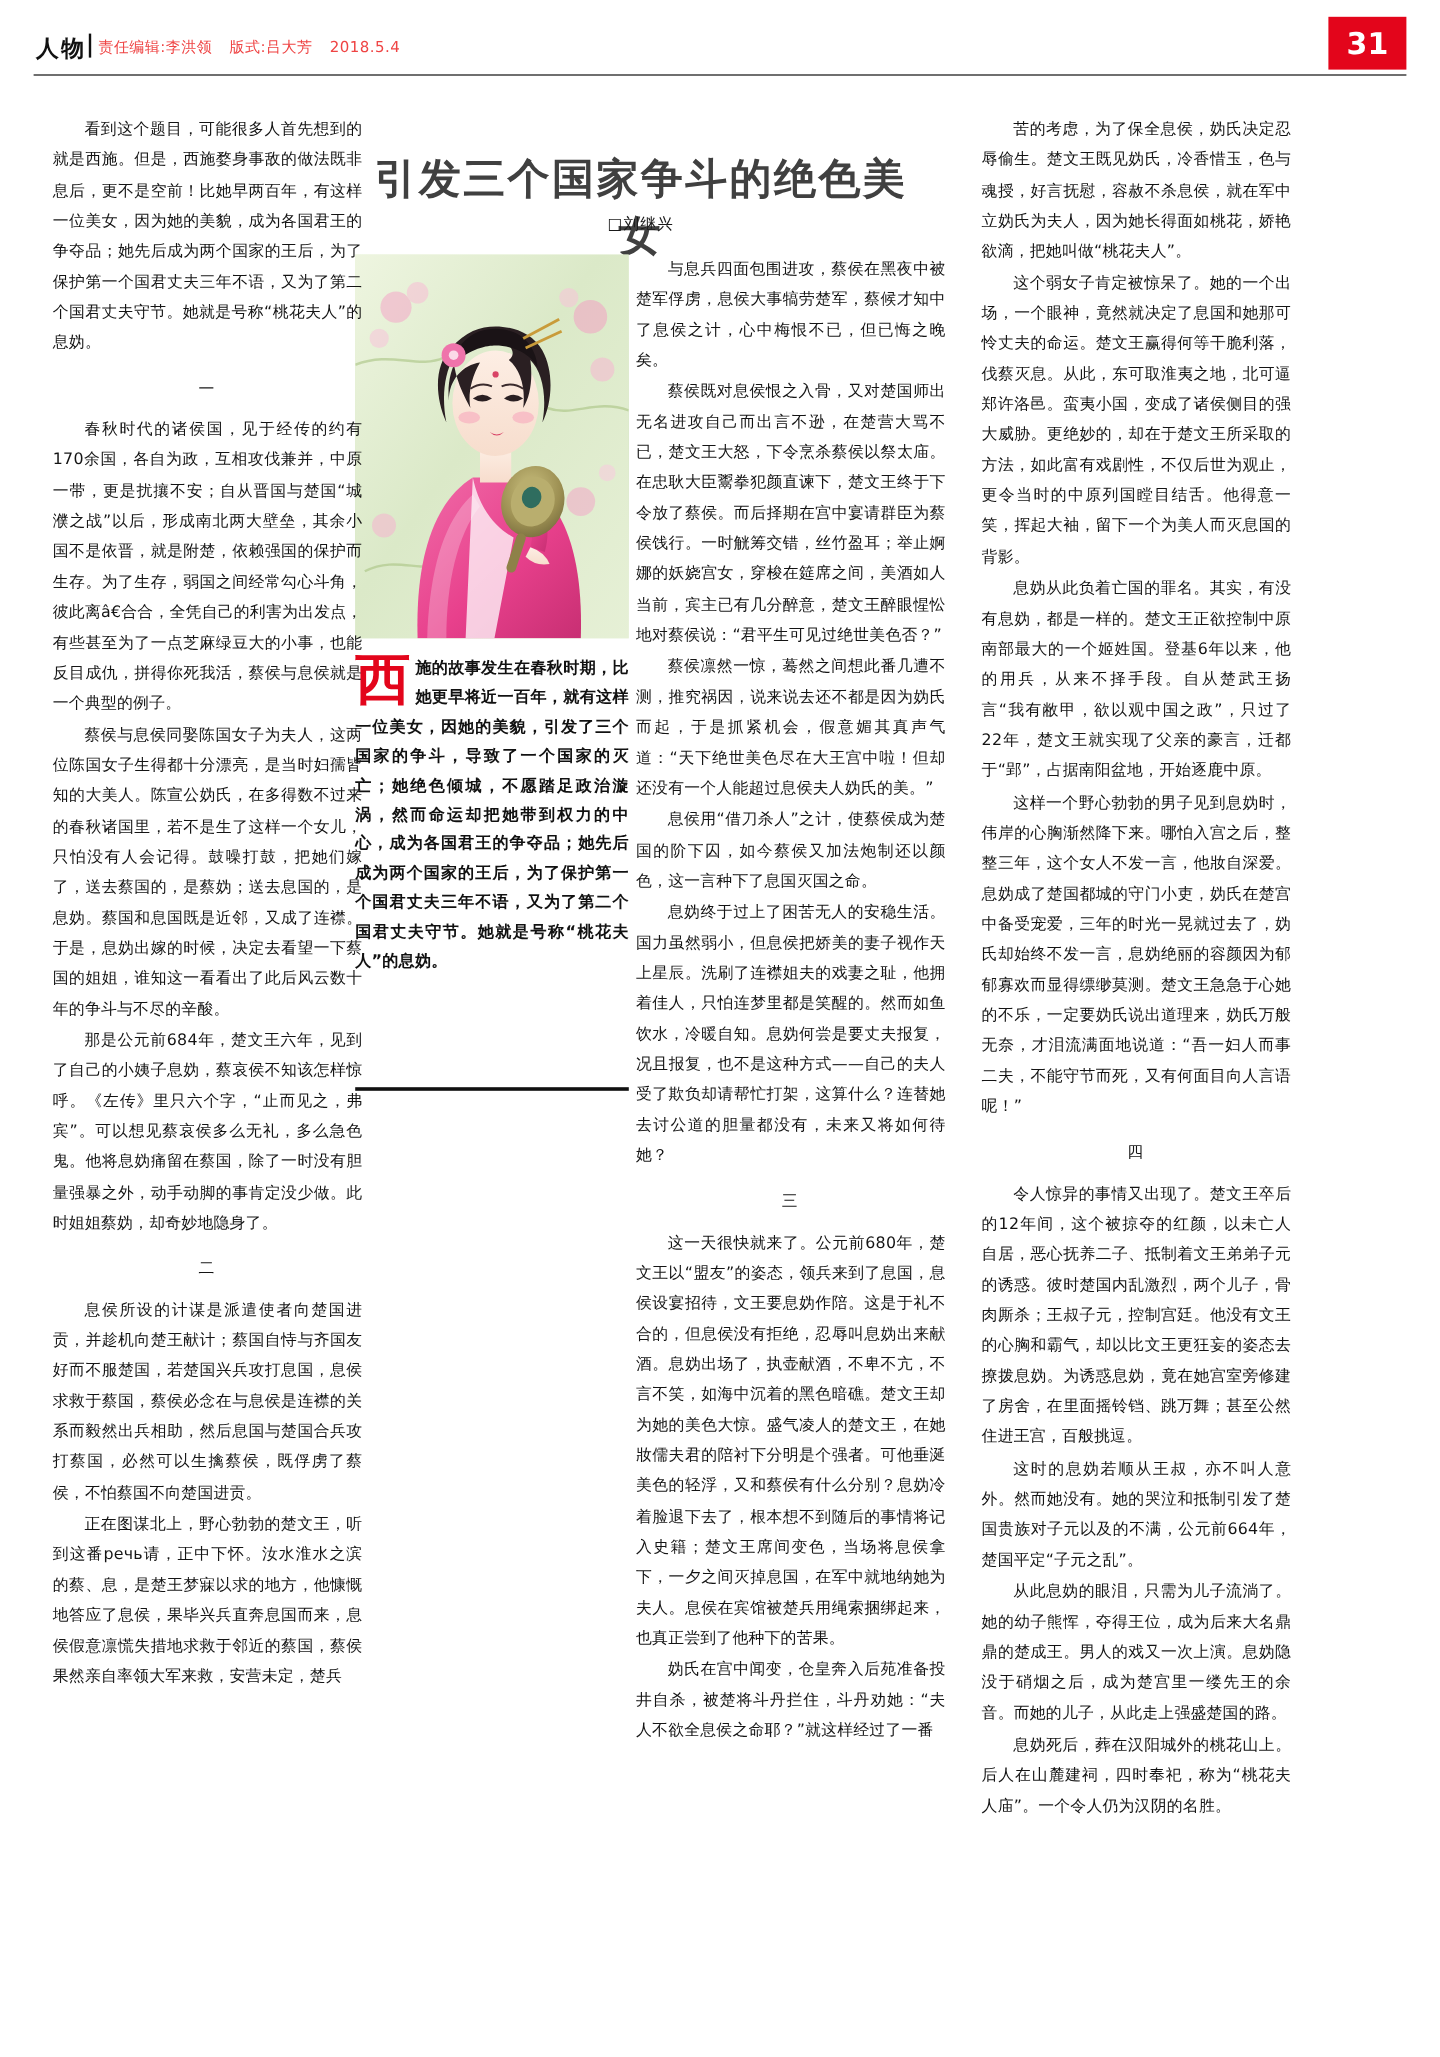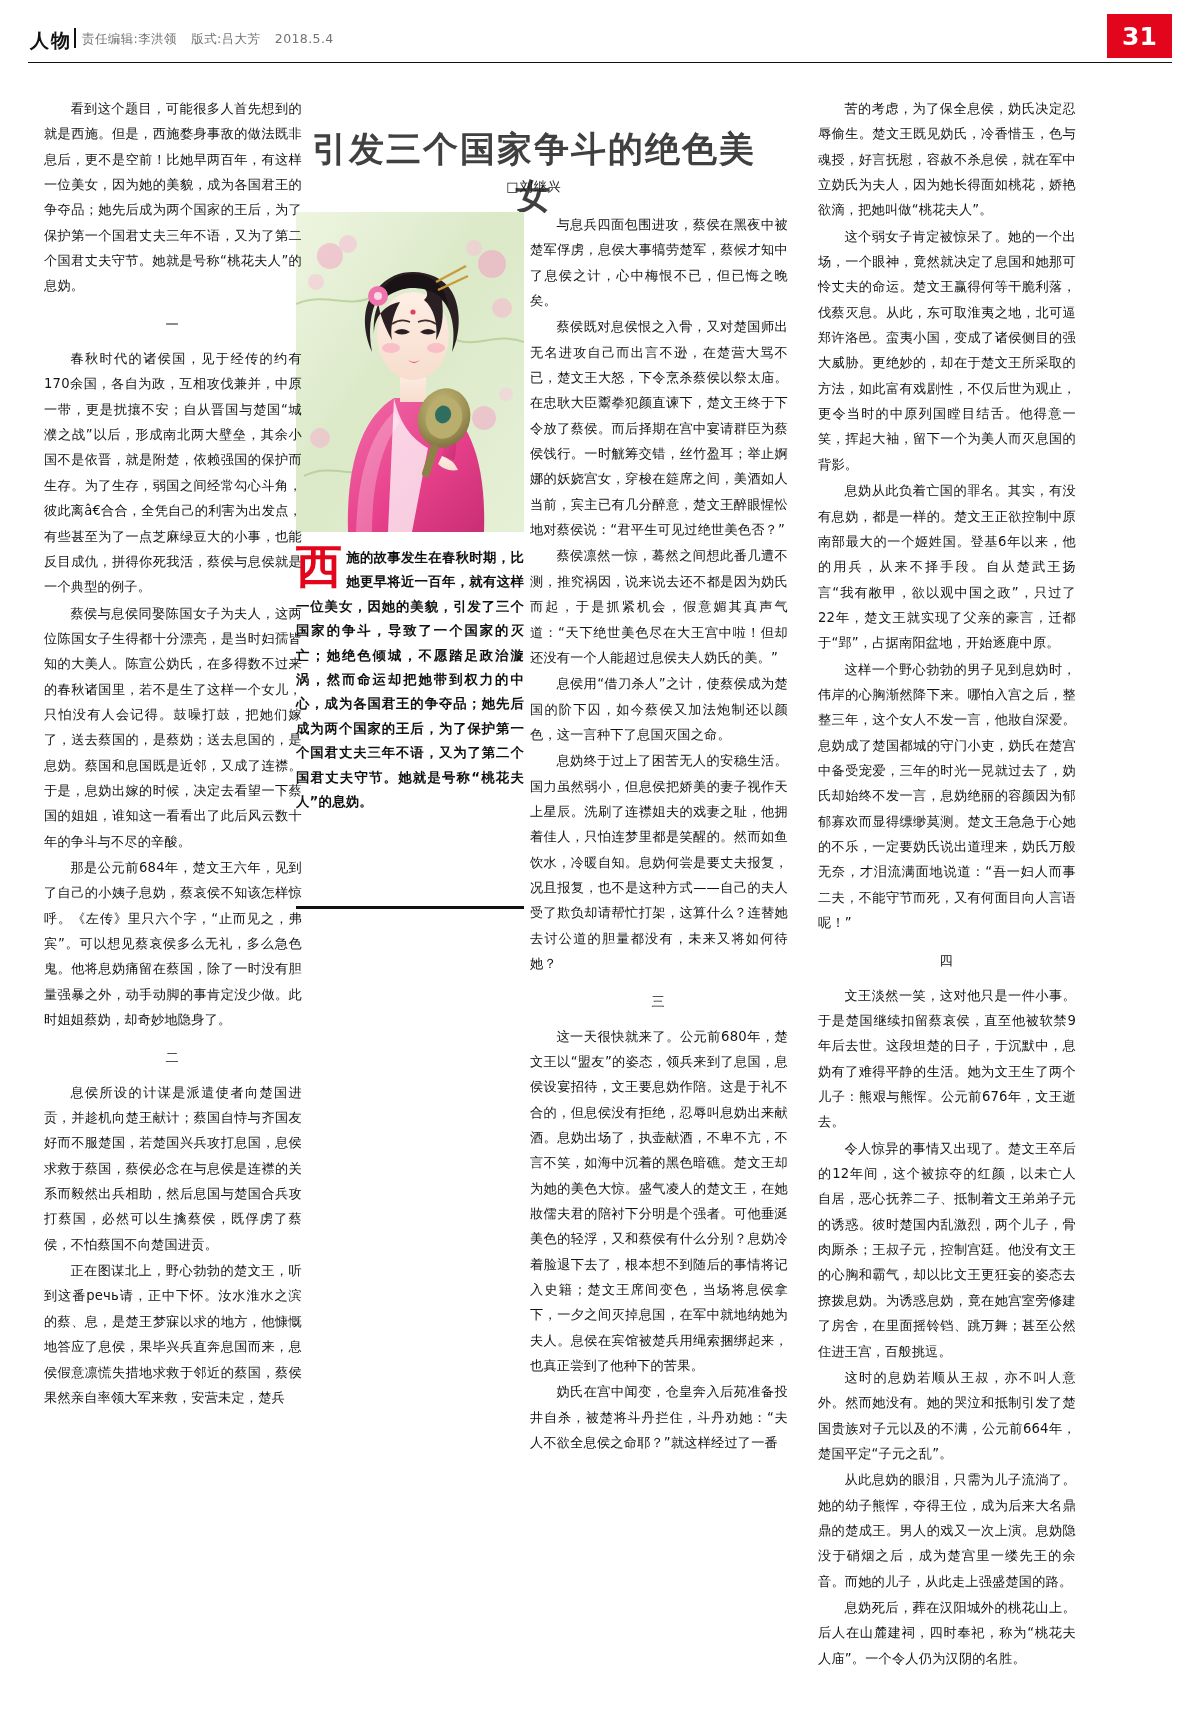--- a/index.html
+++ b/index.html
@@ -32,21 +32,21 @@
   .hdr-rule {
     position: absolute;
     left: 74px; top: 28px;
     width: 2px; height: 20px;
     background: #111;
   }
   .hdr-credits {
     position: absolute;
     left: 82px; top: 31px;
     font-size: 12.5px;
-    color: #737373;
+    color: #ef4444;
     letter-spacing: 0.4px;
   }
   .hdr-credits span { margin-right: 10px; }
   .hdr-line {
     position: absolute;
     left: 28px; top: 62px;
     width: 1144px;
     height: 1px;
     background: #111;
   }
@@ -285,18 +285,17 @@
   <p>这一天很快就来了。公元前680年，楚文王以“盟友”的姿态，领兵来到了息国，息侯设宴招待，文王要息妫作陪。这是于礼不合的，但息侯没有拒绝，忍辱叫息妫出来献酒。息妫出场了，执壶献酒，不卑不亢，不言不笑，如海中沉着的黑色暗礁。楚文王却为她的美色大惊。盛气凌人的楚文王，在她妝儒夫君的陪衬下分明是个强者。可他垂涎美色的轻浮，又和蔡侯有什么分别？息妫冷着脸退下去了，根本想不到随后的事情将记入史籍；楚文王席间变色，当场将息侯拿下，一夕之间灭掉息国，在军中就地纳她为夫人。息侯在宾馆被楚兵用绳索捆绑起来，也真正尝到了他种下的苦果。</p>
   <p>妫氏在宫中闻变，仓皇奔入后苑准备投井自杀，被楚将斗丹拦住，斗丹劝她：“夫人不欲全息侯之命耶？”就这样经过了一番</p>
 </div>
 
 <div class="col" id="col3">
   <p>苦的考虑，为了保全息侯，妫氏决定忍辱偷生。楚文王既见妫氏，冷香惜玉，色与魂授，好言抚慰，容赦不杀息侯，就在军中立妫氏为夫人，因为她长得面如桃花，娇艳欲滴，把她叫做“桃花夫人”。</p>
   <p>这个弱女子肯定被惊呆了。她的一个出场，一个眼神，竟然就决定了息国和她那可怜丈夫的命运。楚文王赢得何等干脆利落，伐蔡灭息。从此，东可取淮夷之地，北可逼郑许洛邑。蛮夷小国，变成了诸侯侧目的强大威胁。更绝妙的，却在于楚文王所采取的方法，如此富有戏剧性，不仅后世为观止，更令当时的中原列国瞠目结舌。他得意一笑，挥起大袖，留下一个为美人而灭息国的背影。</p>
   <p>息妫从此负着亡国的罪名。其实，有没有息妫，都是一样的。楚文王正欲控制中原南部最大的一个姬姓国。登基6年以来，他的用兵，从来不择手段。自从楚武王扬言“我有敝甲，欲以观中国之政”，只过了22年，楚文王就实现了父亲的豪言，迁都于“郢”，占据南阳盆地，开始逐鹿中原。</p>
   <p>这样一个野心勃勃的男子见到息妫时，伟岸的心胸渐然降下来。哪怕入宫之后，整整三年，这个女人不发一言，他妝自深爱。息妫成了楚国都城的守门小吏，妫氏在楚宫中备受宠爱，三年的时光一晃就过去了，妫氏却始终不发一言，息妫绝丽的容颜因为郁郁寡欢而显得缥缈莫测。楚文王急急于心她的不乐，一定要妫氏说出道理来，妫氏万般无奈，才泪流满面地说道：“吾一妇人而事二夫，不能守节而死，又有何面目向人言语呢！”</p>
   <div class="sect-num">四</div>
-  <p>文王淡然一笑，这对他只是一件小事。于是楚国继续扣留蔡哀侯，直至他被软禁9年后去世。这段坦楚的日子，于沉默中，息妫有了难得平静的生活。她为文王生了两个儿子：熊艰与熊恽。公元前676年，文王逝去。</p>
   <p>令人惊异的事情又出现了。楚文王卒后的12年间，这个被掠夺的红颜，以未亡人自居，恶心抚养二子、抵制着文王弟弟子元的诱惑。彼时楚国内乱激烈，两个儿子，骨肉厮杀；王叔子元，控制宫廷。他没有文王的心胸和霸气，却以比文王更狂妄的姿态去撩拨息妫。为诱惑息妫，竟在她宫室旁修建了房舍，在里面摇铃铛、跳万舞；甚至公然住进王宫，百般挑逗。</p>
   <p>这时的息妫若顺从王叔，亦不叫人意外。然而她没有。她的哭泣和抵制引发了楚国贵族对子元以及的不满，公元前664年，楚国平定“子元之乱”。</p>
   <p>从此息妫的眼泪，只需为儿子流淌了。她的幼子熊恽，夺得王位，成为后来大名鼎鼎的楚成王。男人的戏又一次上演。息妫隐没于硝烟之后，成为楚宫里一缕先王的余音。而她的儿子，从此走上强盛楚国的路。</p>
   <p>息妫死后，葬在汉阳城外的桃花山上。后人在山麓建祠，四时奉祀，称为“桃花夫人庙”。一个令人仍为汉阴的名胜。</p>
 </div>
 
 </body></html>

